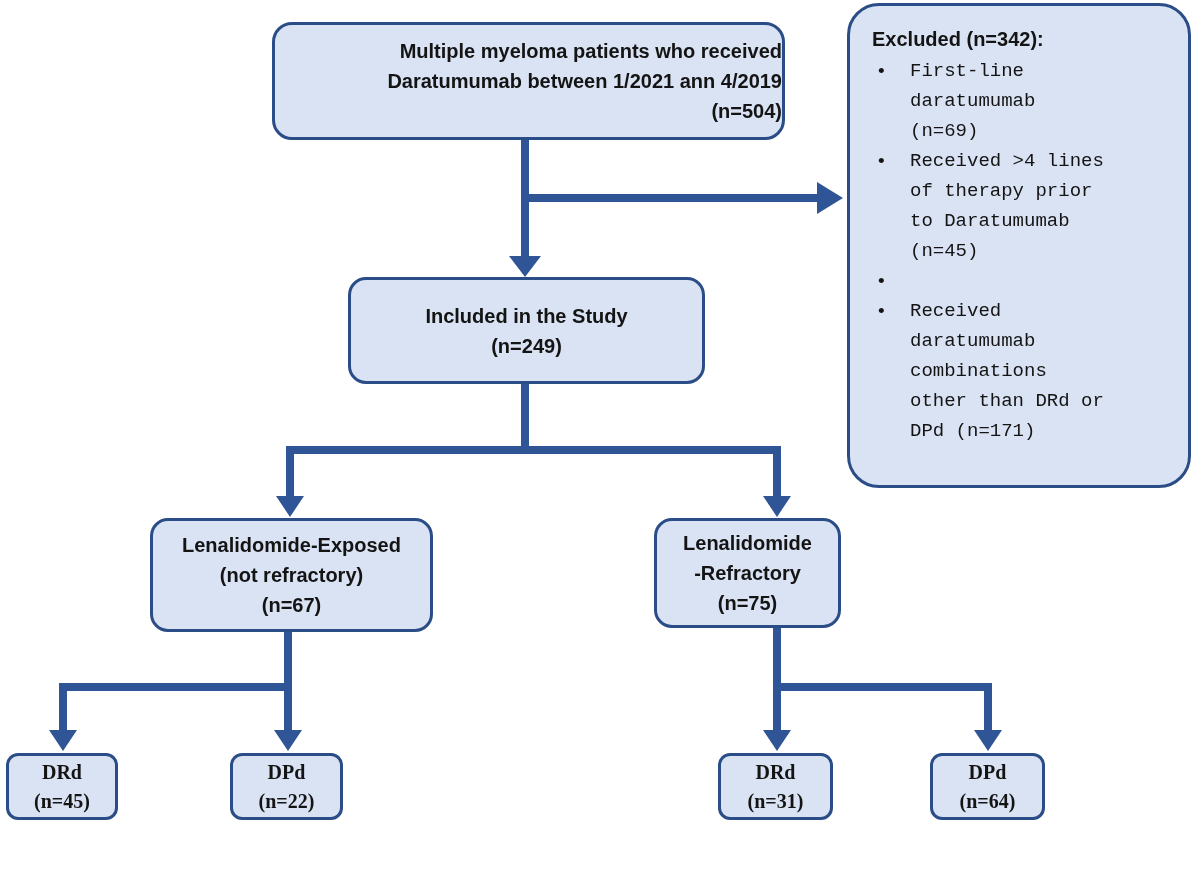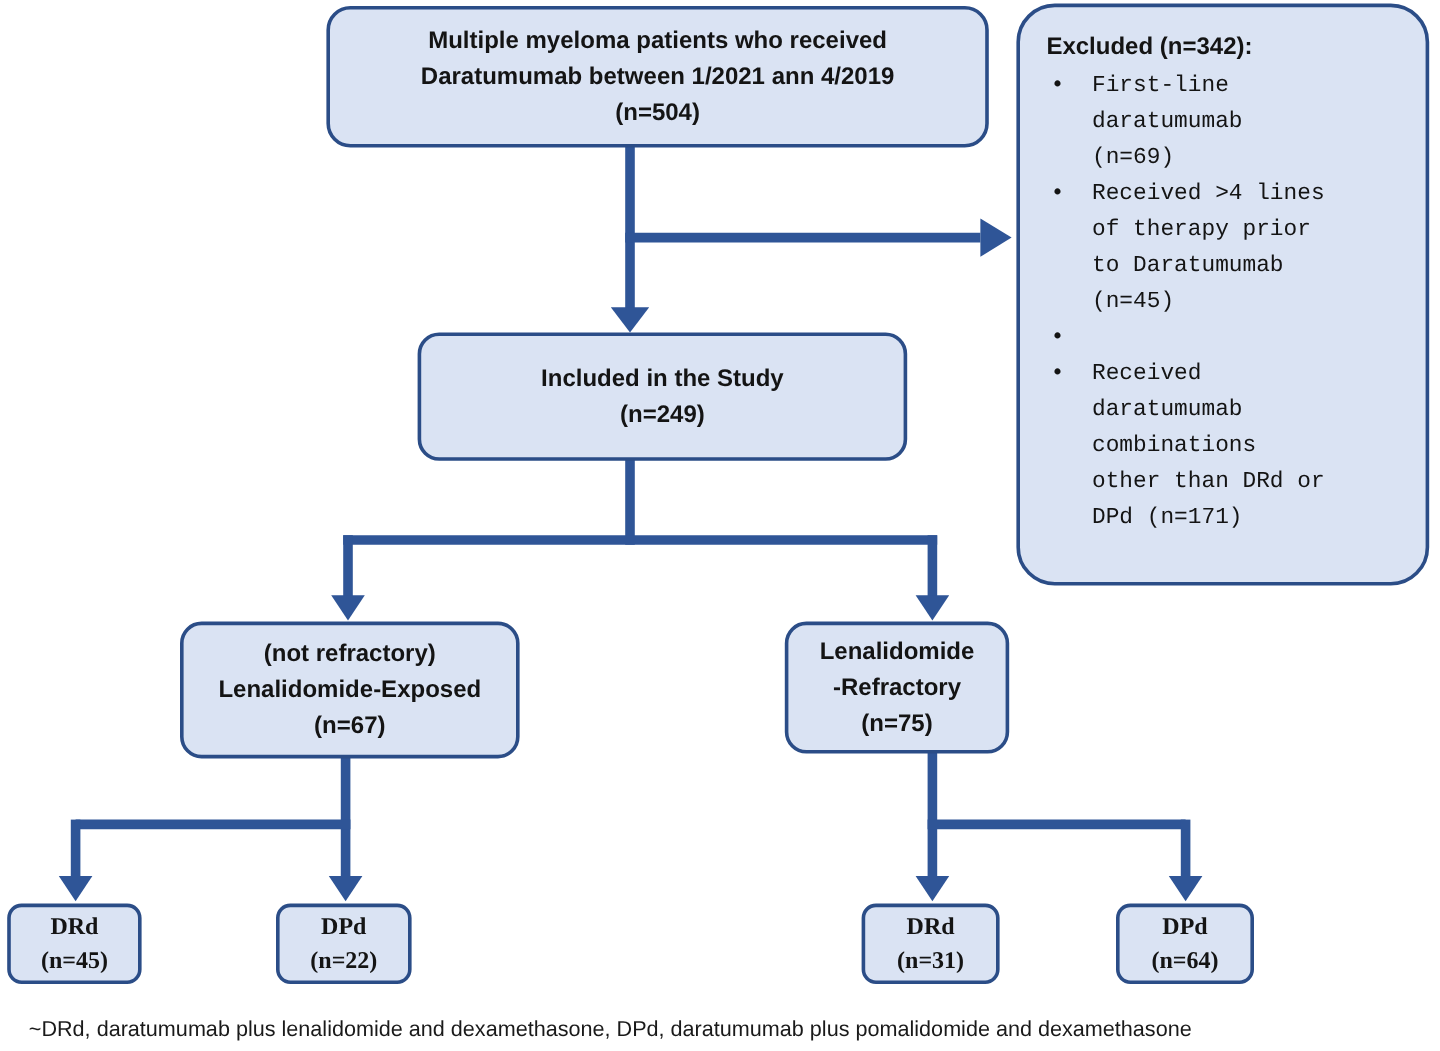--- a/index.html
+++ b/index.html
@@ -17,22 +17,22 @@
   .connectors{position:absolute;left:0;top:0;width:1200px;height:876px;}
   .connectors path{stroke:var(--arrow);stroke-width:8;fill:none;}
   .connectors polygon{fill:var(--arrow);}
   .node{
     position:absolute;box-sizing:border-box;
     background:var(--box-fill);border:3px solid var(--box-border);
     border-radius:16px;
     display:flex;flex-direction:column;align-items:center;justify-content:center;
     text-align:center;font-weight:700;font-size:20px;line-height:1.5;
   }
-  .node-top{left:272px;top:5px;width:552px;height:118px;border-radius:20px;}
-  .node-included{left:348px;top:277px;width:408px;height:107px;border-radius:18px;}
+  .node-top{left:272px;top:22px;width:513px;height:118px;border-radius:20px;align-items:flex-end;}
+  .node-included{left:348px;top:277px;width:357px;height:107px;border-radius:18px;}
   .node-exposed{left:150px;top:518px;width:283px;height:114px;border-radius:18px;}
   .node-refractory{left:654px;top:518px;width:187px;height:110px;border-radius:18px;}
   .node-small{border-radius:12px;line-height:1.45;font-family:Liberation Serif, serif;}
   .node-drd45{left:6px;top:753px;width:112px;height:67px;}
   .node-dpd22{left:230px;top:753px;width:113px;height:67px;}
   .node-drd31{left:718px;top:753px;width:115px;height:67px;}
   .node-dpd64{left:930px;top:753px;width:115px;height:67px;}
   .node-excluded{
     left:847px;top:3px;width:344px;height:485px;border-radius:32px;
     display:block;text-align:left;font-weight:400;
@@ -117,22 +117,22 @@
       </li>
     </ul>
   </div>
 
   <div class="node node-included">
     <div class="line">Included in the Study</div>
     <div class="line">(n=249)</div>
   </div>
 
   <div class="node node-exposed">
+    <div class="line">Lenalidomide-Exposed</div>
     <div class="line">(not refractory)</div>
-    <div class="line">Lenalidomide-Exposed</div>
     <div class="line">(n=67)</div>
   </div>
 
   <div class="node node-refractory">
     <div class="line">Lenalidomide</div>
     <div class="line">-Refractory</div>
     <div class="line">(n=75)</div>
   </div>
 
   <div class="node node-small node-drd45">
@@ -148,15 +148,14 @@
   <div class="node node-small node-drd31">
     <div class="line">DRd</div>
     <div class="line">(n=31)</div>
   </div>
 
   <div class="node node-small node-dpd64">
     <div class="line">DPd</div>
     <div class="line">(n=64)</div>
   </div>
 
-  <div class="footnote">~DRd, daratumumab plus lenalidomide and dexamethasone, DPd, daratumumab plus pomalidomide and dexamethasone</div>
 
 </div>
 
 </body></html>

